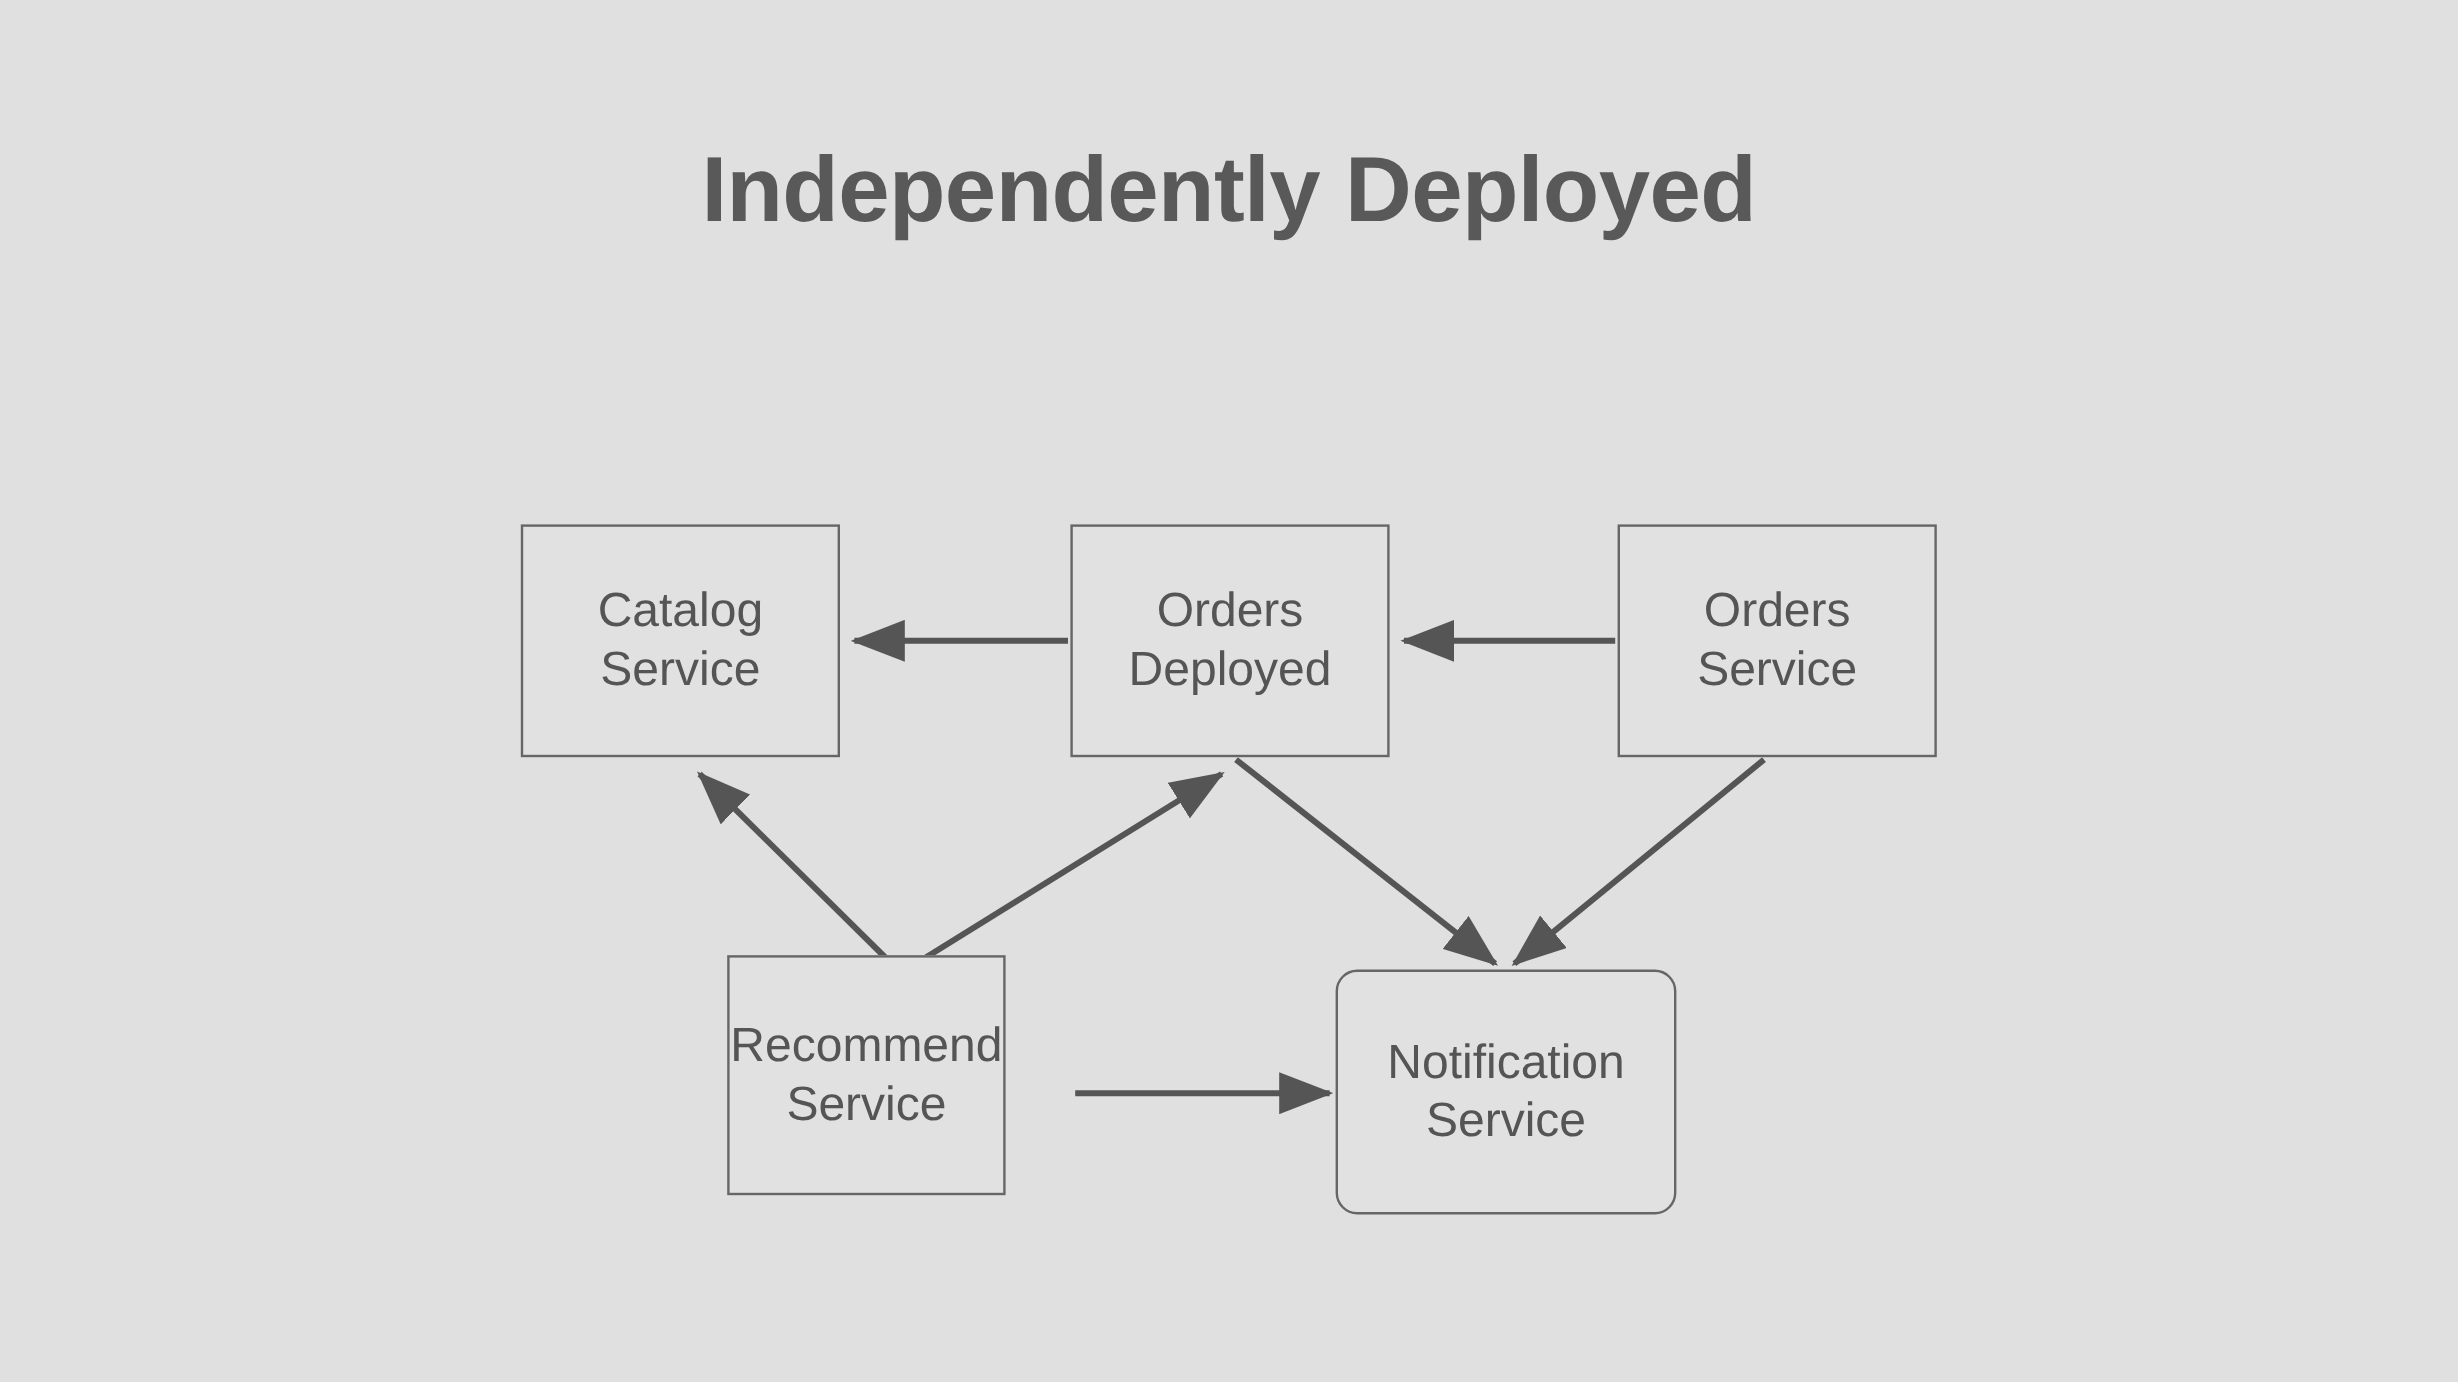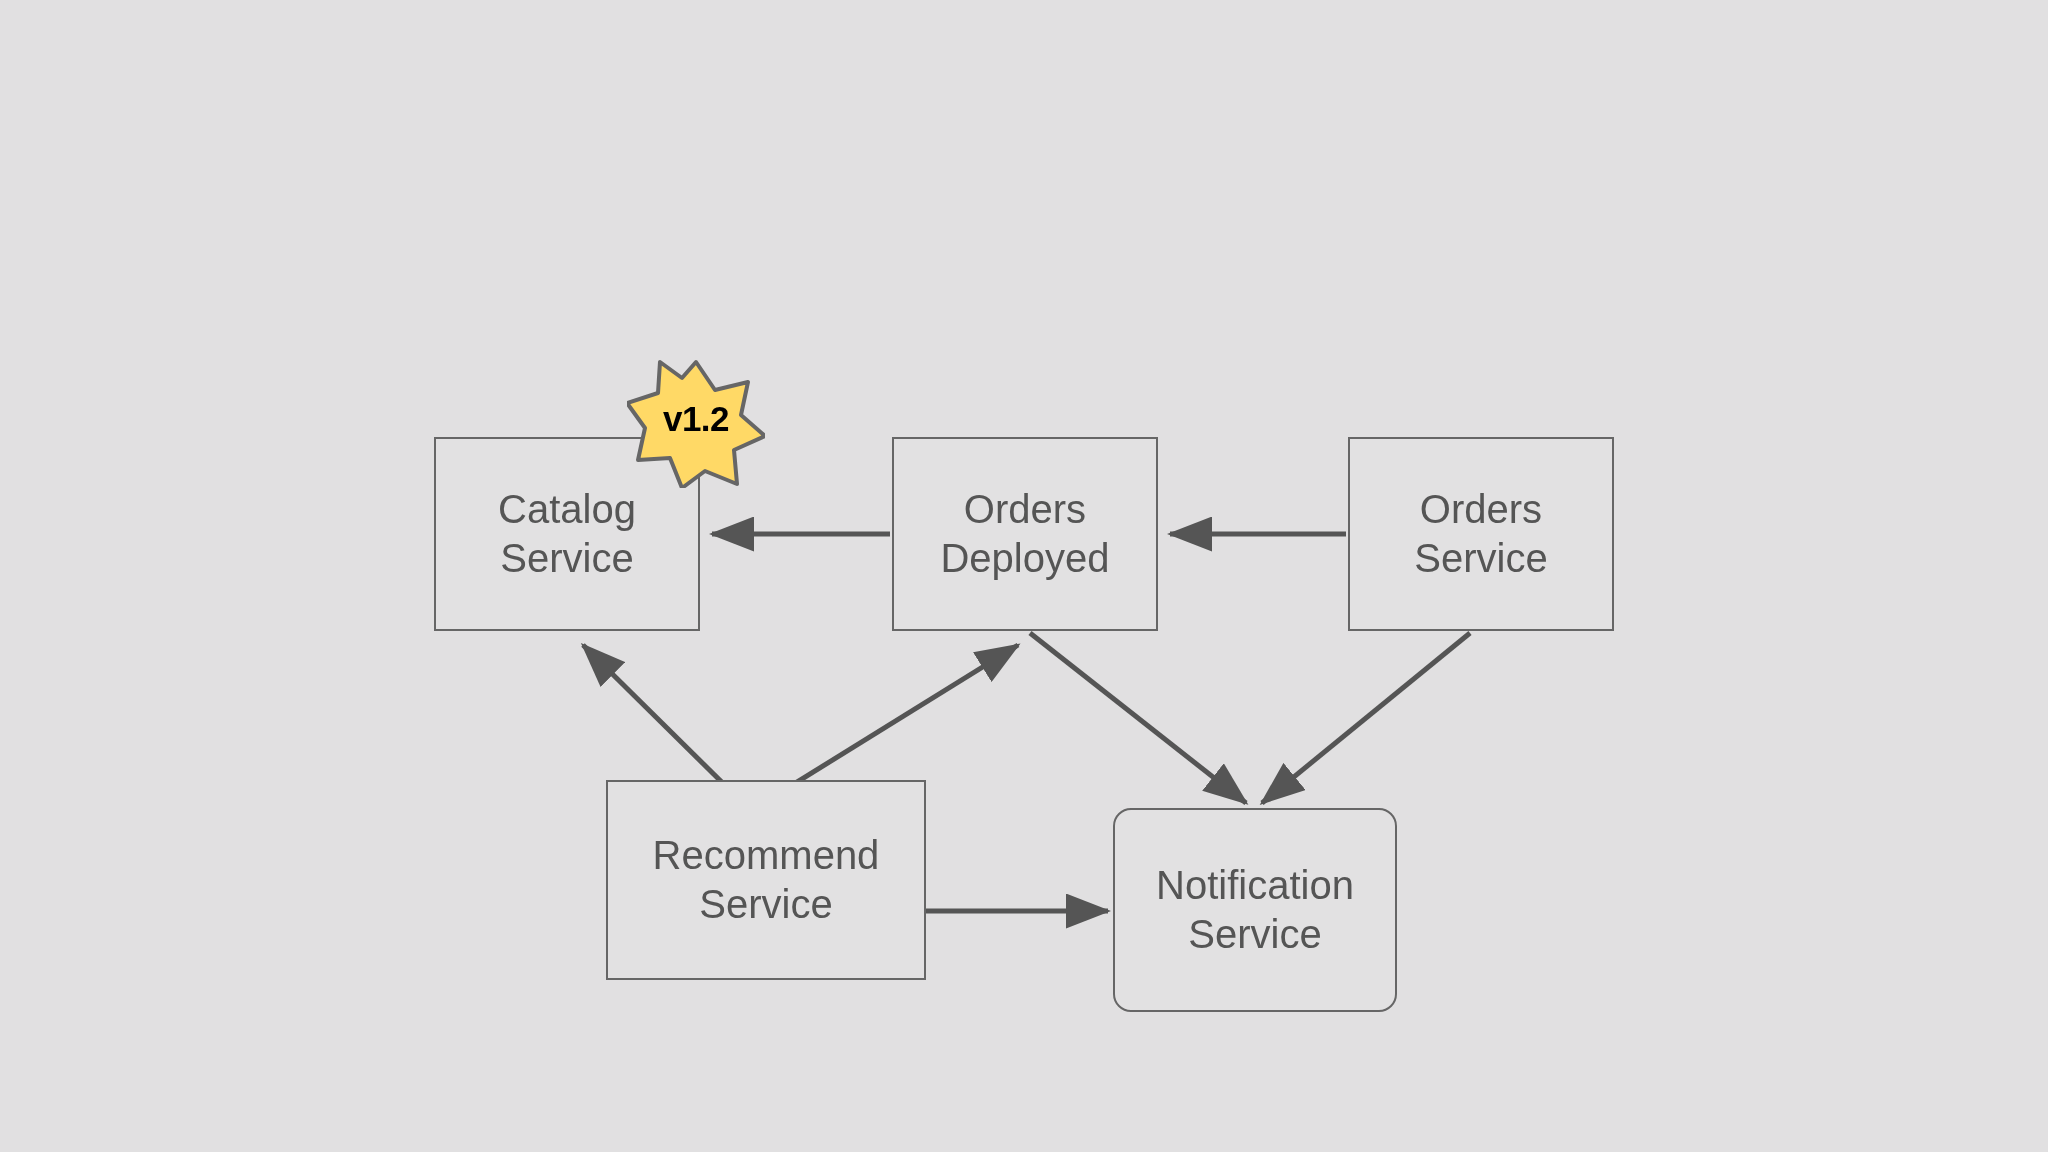--- a/index.html
+++ b/index.html
@@ -64,21 +64,21 @@
   .node .node-label {
     display: block;
     padding: 0 8px;
     white-space: pre-line;
   }
 
   
   #node-catalog      { left: 434px;  top: 437px;  width: 266px; height: 194px; }
   #node-orders       { left: 892px;  top: 437px;  width: 266px; height: 194px; }
   #node-payment      { left: 1348px; top: 437px;  width: 266px; height: 194px; }
-  #node-recommend    { left: 606px;  top: 780px;  width: 320px; height: 200px; }
+  #node-recommend    { left: 606px;  top: 796px;  width: 232px; height: 200px; }
   #node-notification { left: 1113px; top: 808px;  width: 284px; height: 204px; border-radius: 18px; }
 
   
   .badge-star {
     position: absolute;
     left: 627px;
     top: 358px;
     width: 138px;
     height: 130px;
   }
@@ -102,20 +102,21 @@
     padding-bottom: 8px;
     box-sizing: border-box;
     letter-spacing: -0.5px;
   }
 </style>
 </head>
 <body>
 
 <div id="stage">
 
+  <div class="diagram-title">Independently Deployed</div>
 
   <svg id="edge-layer" viewBox="0 0 2048 1152" xmlns="http://www.w3.org/2000/svg">
     <defs>
       <marker id="arrowhead" markerWidth="9" markerHeight="7" refX="8.4" refY="3.5" orient="auto" markerUnits="strokeWidth">
         <path d="M0,0 L9,3.5 L0,7 Z" fill="#555555"></path>
       </marker>
     </defs>
 
     <line x1="890" y1="534" x2="712" y2="534" stroke="#555555" stroke-width="5" marker-end="url(#arrowhead)"></line>
 
@@ -150,20 +151,14 @@
   <div class="node" id="node-recommend">
     <span class="node-label">Recommend
 Service</span>
   </div>
 
   <div class="node" id="node-notification">
     <span class="node-label">Notification
 Service</span>
   </div>
 
-  <div class="badge-star">
-    <svg viewBox="0 0 138 130" xmlns="http://www.w3.org/2000/svg">
-      <polygon points="69,4 88,32 121,24 114,57 138,78 107,92 110,126 78,113 55,130 43,100 11,102 18,70 0,45 31,35 33,4 55,20" fill="#ffd966" stroke="#666666" stroke-width="4" stroke-linejoin="round"></polygon>
-    </svg>
-    <div class="badge-text">v1.2</div>
-  </div>
 
 </div>
 
 </body></html>

